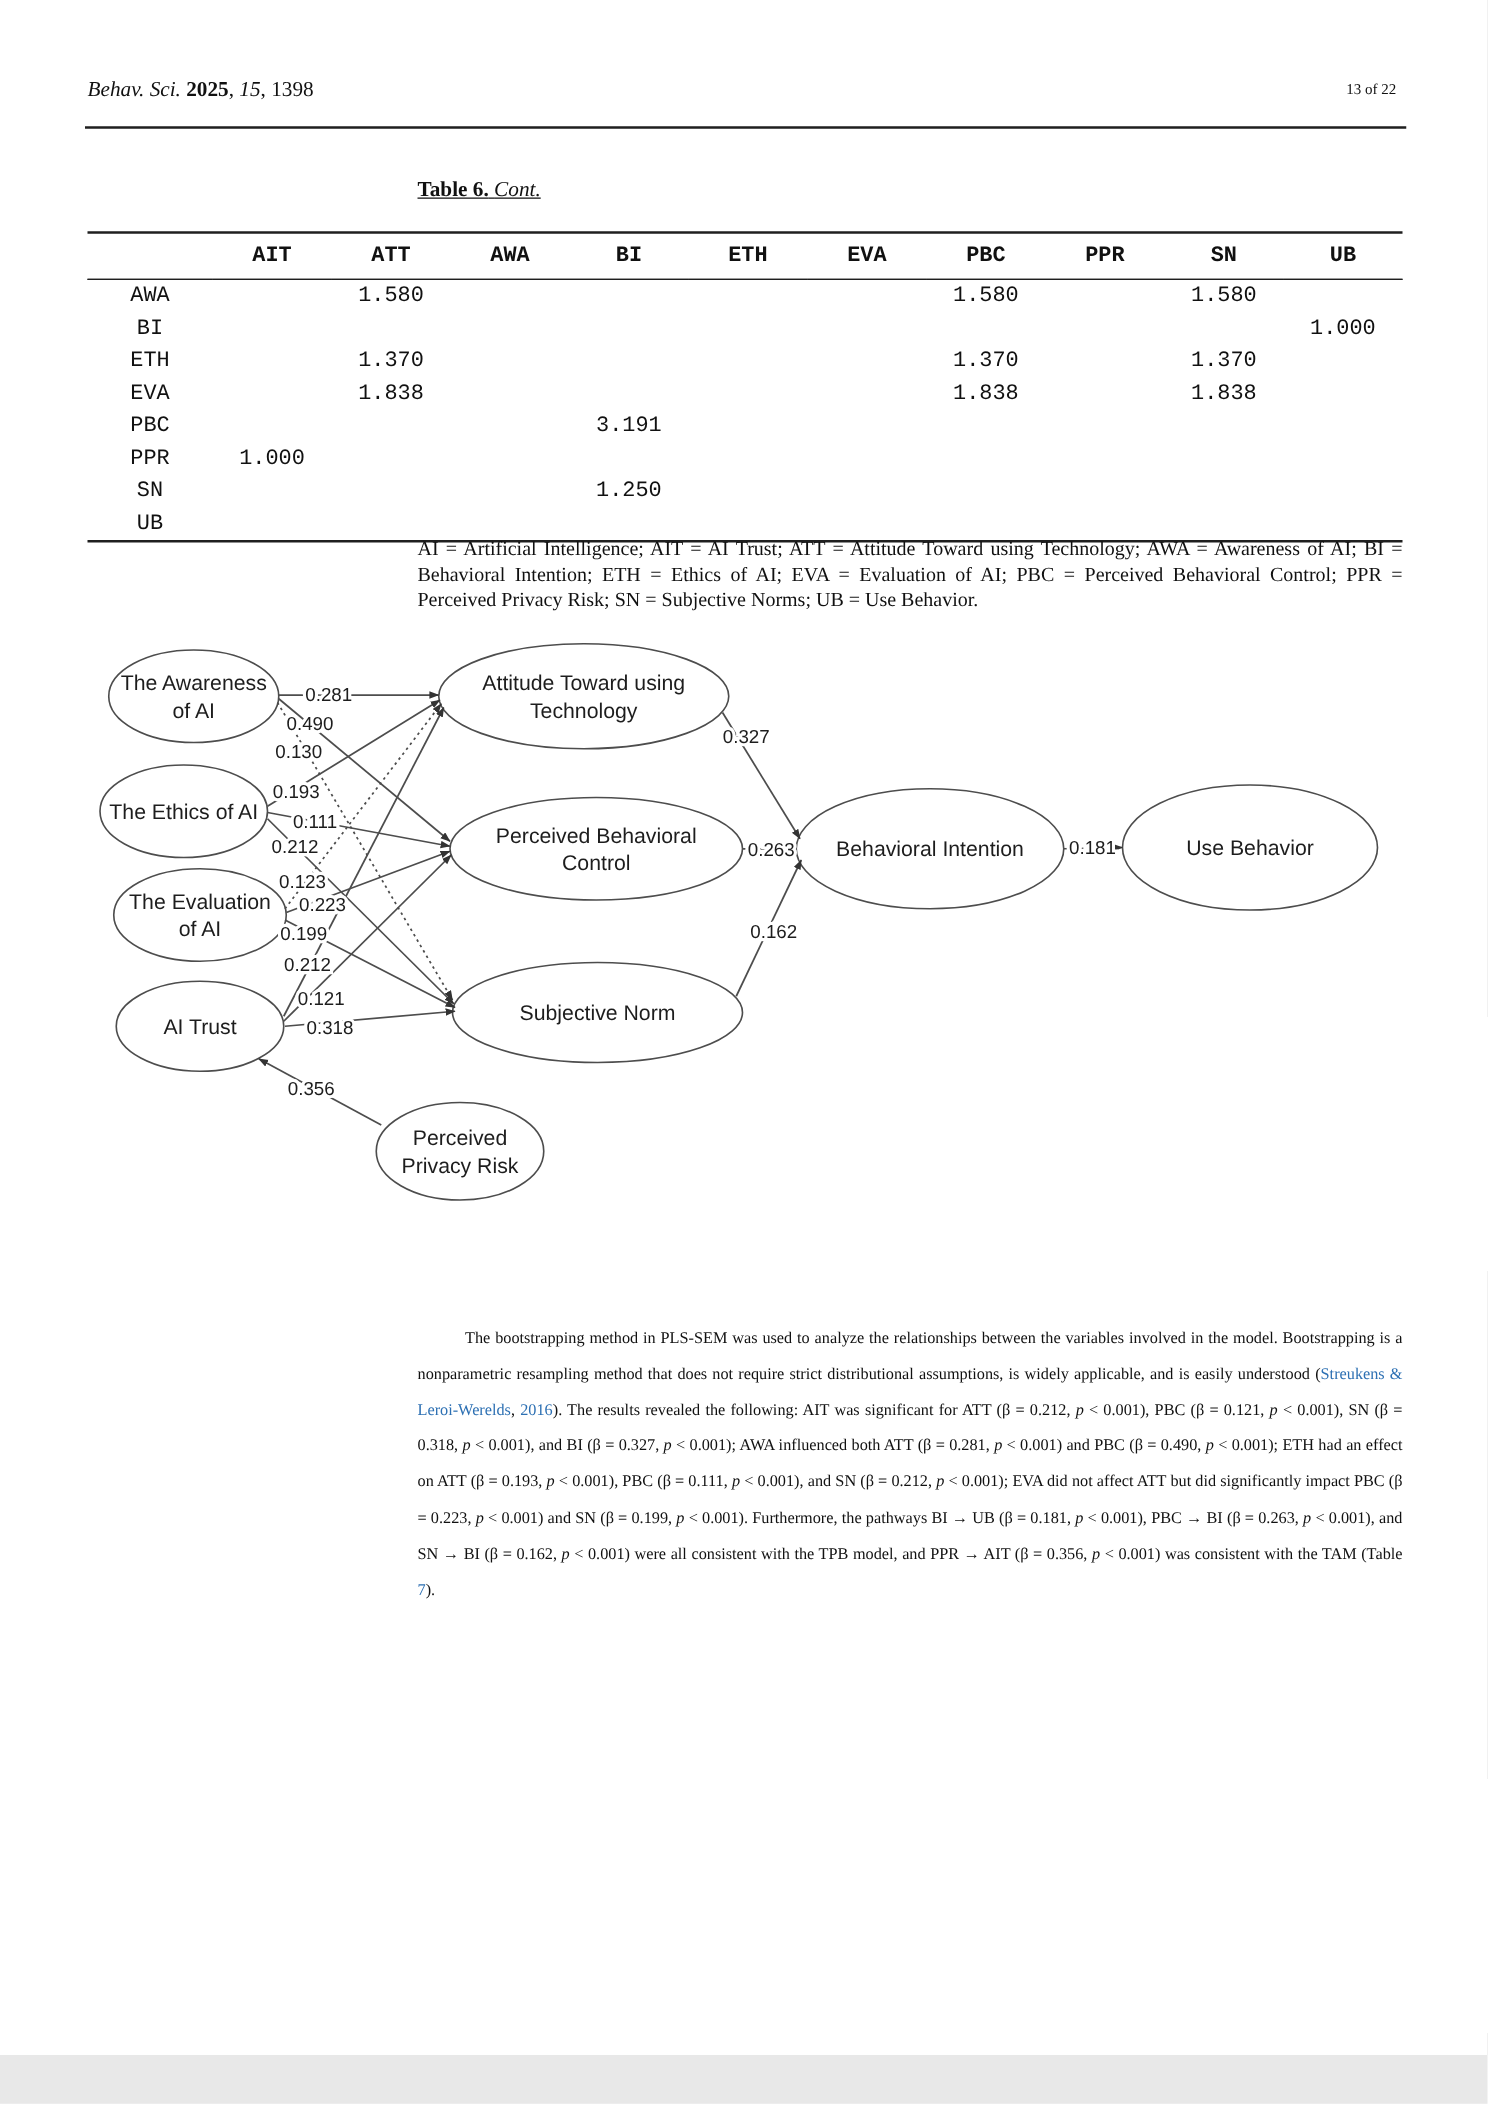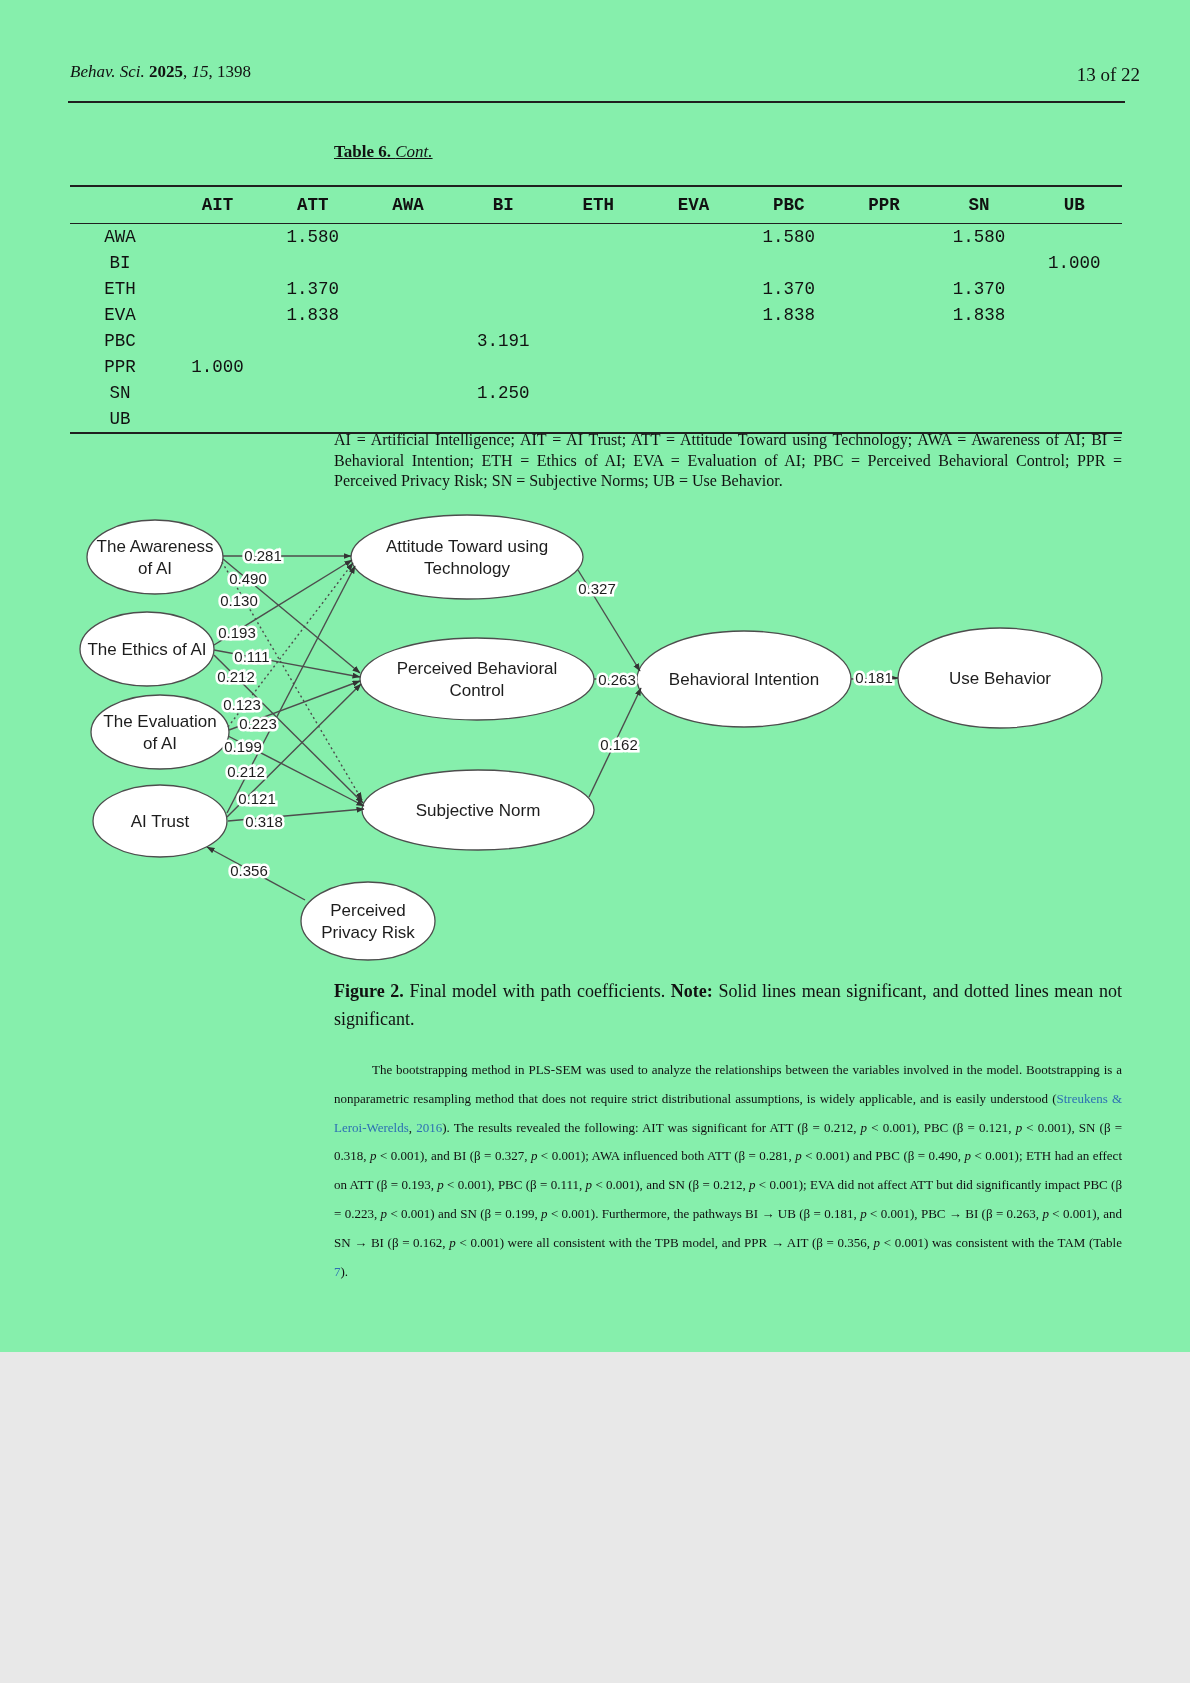--- a/index.html
+++ b/index.html
@@ -1,21 +1,21 @@
 <!DOCTYPE html>
 <html><head>
 <meta charset="utf-8">
 <style>
   html,body{margin:0;padding:0;background:#e8e8e8;}
-  .page{position:relative;width:1190px;height:1352px;background:#86efac;margin:0 auto;
+  .page{position:relative;width:1190px;height:1644px;background:#ffffff;margin:0 auto;
         font-family:"Liberation Serif", serif;color:#111;overflow:hidden;}
 
   
   .hdr-left{position:absolute;left:70px;top:62px;font-size:17px;}
-  .hdr-right{position:absolute;top:64px;right:50px;font-size:19px;}
+  .hdr-right{position:absolute;top:64px;right:73px;font-size:12px;}
   .hdr-rule{position:absolute;left:68px;top:101px;width:1057px;height:2px;background:#1f1f1f;}
 
   
   .tbl-caption{position:absolute;left:334px;top:142px;font-size:17px;text-decoration:underline;}
   .table6{position:absolute;left:70px;top:185px;width:1052px;
           border-top:2px solid #1f1f1f;border-bottom:2px solid #1f1f1f;}
   .table6 table{width:100%;border-collapse:collapse;table-layout:fixed;font-family:Liberation Mono, monospace;}
   .table6 col.lbl{width:100px;}
   .table6 th{height:34px;font-weight:bold;font-size:17.5px;text-align:center;
              border-bottom:1.5px solid #1f1f1f;vertical-align:middle;}
@@ -245,17 +245,16 @@
         <text class="nodelab" x="160"><tspan x="160" y="827">AI Trust</tspan></text>
         <text class="nodelab" x="368"><tspan x="368" y="916">Perceived</tspan><tspan x="368" y="938">Privacy Risk</tspan></text>
         <text class="nodelab" x="467"><tspan x="467" y="552">Attitude Toward using</tspan><tspan x="467" y="574">Technology</tspan></text>
         <text class="nodelab" x="477"><tspan x="477" y="674">Perceived Behavioral</tspan><tspan x="477" y="696">Control</tspan></text>
         <text class="nodelab" x="478"><tspan x="478" y="816">Subjective Norm</tspan></text>
         <text class="nodelab" x="744"><tspan x="744" y="685">Behavioral Intention</tspan></text>
         <text class="nodelab" x="1000"><tspan x="1000" y="684">Use Behavior</tspan></text>
       </g>
   </svg>
 
-  <div class="fig-caption"><b>Figure 2.</b> Final model with path coefficients. <b>Note:</b> Solid lines mean significant, and dotted lines mean not significant.</div>
 
   <div class="body-par">The bootstrapping method in PLS-SEM was used to analyze the relationships between the variables involved in the model. Bootstrapping is a nonparametric resampling method that does not require strict distributional assumptions, is widely applicable, and is easily understood (<span class="link">Streukens &amp; Leroi-Werelds</span>, <span class="link">2016</span>). The results revealed the following: AIT was significant for ATT (β = 0.212, <i>p</i> &lt; 0.001), PBC (β = 0.121, <i>p</i> &lt; 0.001), SN (β = 0.318, <i>p</i> &lt; 0.001), and BI (β = 0.327, <i>p</i> &lt; 0.001); AWA influenced both ATT (β = 0.281, <i>p</i> &lt; 0.001) and PBC (β = 0.490, <i>p</i> &lt; 0.001); ETH had an effect on ATT (β = 0.193, <i>p</i> &lt; 0.001), PBC (β = 0.111, <i>p</i> &lt; 0.001), and SN (β = 0.212, <i>p</i> &lt; 0.001); EVA did not affect ATT but did significantly impact PBC (β = 0.223, <i>p</i> &lt; 0.001) and SN (β = 0.199, <i>p</i> &lt; 0.001). Furthermore, the pathways BI → UB (β = 0.181, <i>p</i> &lt; 0.001), PBC → BI (β = 0.263, <i>p</i> &lt; 0.001), and SN → BI (β = 0.162, <i>p</i> &lt; 0.001) were all consistent with the TPB model, and PPR → AIT (β = 0.356, <i>p</i> &lt; 0.001) was consistent with the TAM (Table <span class="link">7</span>).</div>
 
 </div>
 
 </body></html>

